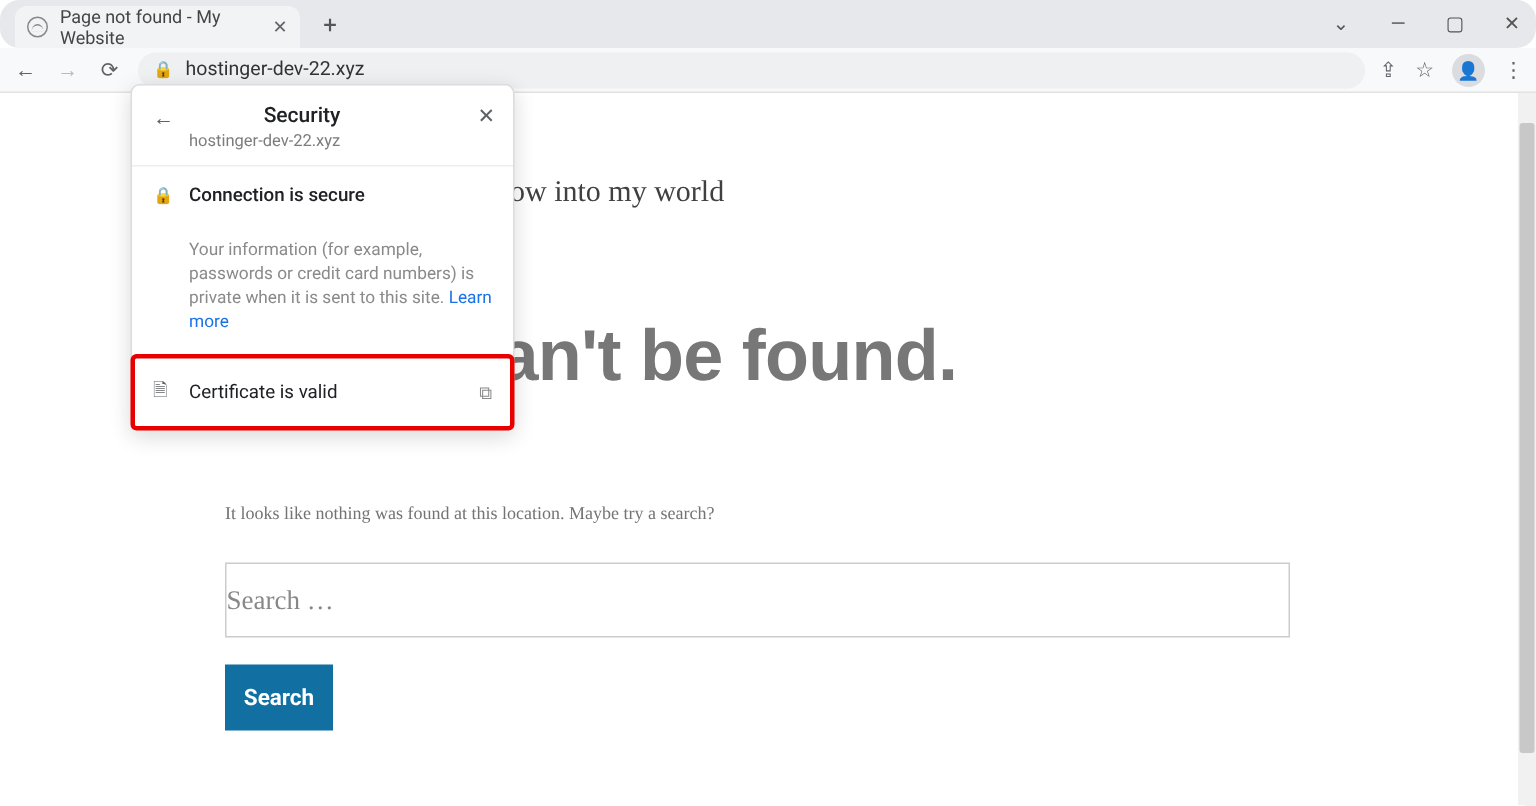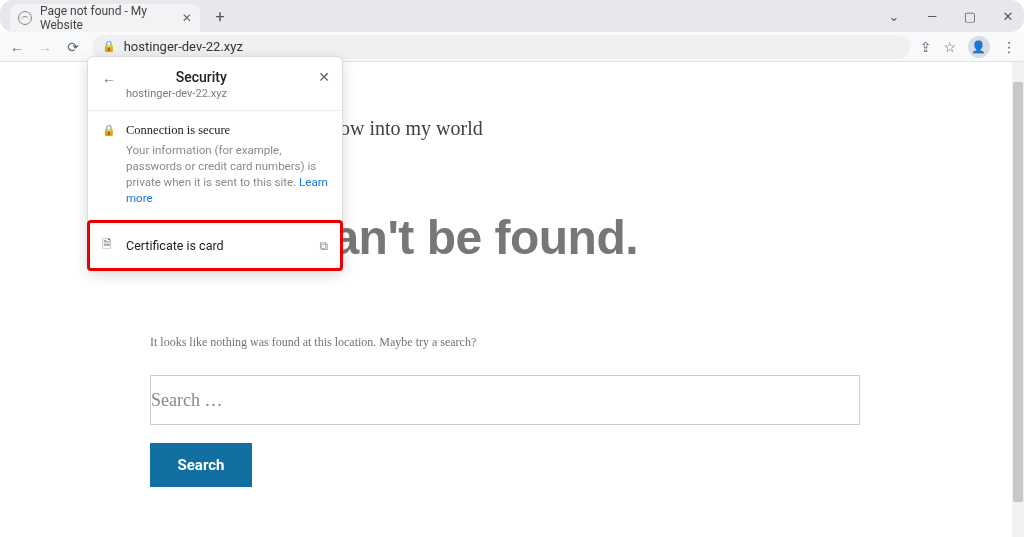--- a/index.html
+++ b/index.html
@@ -150,21 +150,21 @@
       padding: 0 0;
       font-size: 18px;
       color: #888;
       font-family: "Times New Roman", Georgia, serif;
       display: flex;
       align-items: center;
     }
     .search-btn {
       margin-left: 150px;
       margin-top: 18px;
-      width: 102px;
+      width: 72px;
       height: 44px;
       background: #1170a1;
       color: #fff;
       font-weight: 700;
       font-size: 15px;
       border: none;
       display: flex;
       align-items: center;
       justify-content: center;
       cursor: pointer;
@@ -194,22 +194,22 @@
     .pop-title { font-size: 14px; font-weight: 500; color: #202124; text-align: right; }
     .pop-sub { color: #7c7c7c; font-size: 11px; margin-top: 2px; }
     .pop-close { position: absolute; right: 12px; top: 12px; font-size: 14px; color: #5f6368; cursor: pointer; }
 
     .pop-body {
       padding: 12px 14px 14px 14px;
       display: flex;
       gap: 10px;
     }
     .pop-body .ic { color: #5f6368; width: 14px; text-align: center; font-size: 11px; flex-shrink: 0; margin-top: 1px; }
-    .pop-body .pb-title { font-size: 12.5px; color: #202124; font-weight: 500; font-family: Liberation Serif, serif; }
-    .pop-body .pb-desc { color: #8a8a8a; font-size: 11.5px; margin-top: 4px; line-height: 1.4; }
+    .pop-body .pb-title { font-size: 12.5px; color: #202124; font-weight: 500; }
+    .pop-body .pb-desc { color: #8a8a8a; font-size: 11.5px; margin-top: 20px; line-height: 1.4; }
     .pop-body .pb-desc a { color: #1a73e8; text-decoration: none; cursor: pointer; }
 
     .cert-row {
       border: 3px solid #e80000;
       border-radius: 4px;
       padding: 12px 12px;
       display: flex;
       align-items: center;
       gap: 10px;
       margin: 0 -1px -1px -1px;
@@ -296,16 +296,16 @@
     <span class="ic">🔒</span>
     <div>
       <div class="pb-title">Connection is secure</div>
       <div class="pb-desc">
         <span>Your information (for example, passwords or credit card numbers) is private when it is sent to this site. </span><a>Learn more</a>
       </div>
     </div>
   </div>
   <div class="cert-row">
     <span class="ic2">🗎</span>
-    <span class="ct">Certificate is card</span>
+    <span class="ct">Certificate is valid</span>
     <span class="open-ext">⧉</span>
   </div>
 </div>
 
 </body></html>

